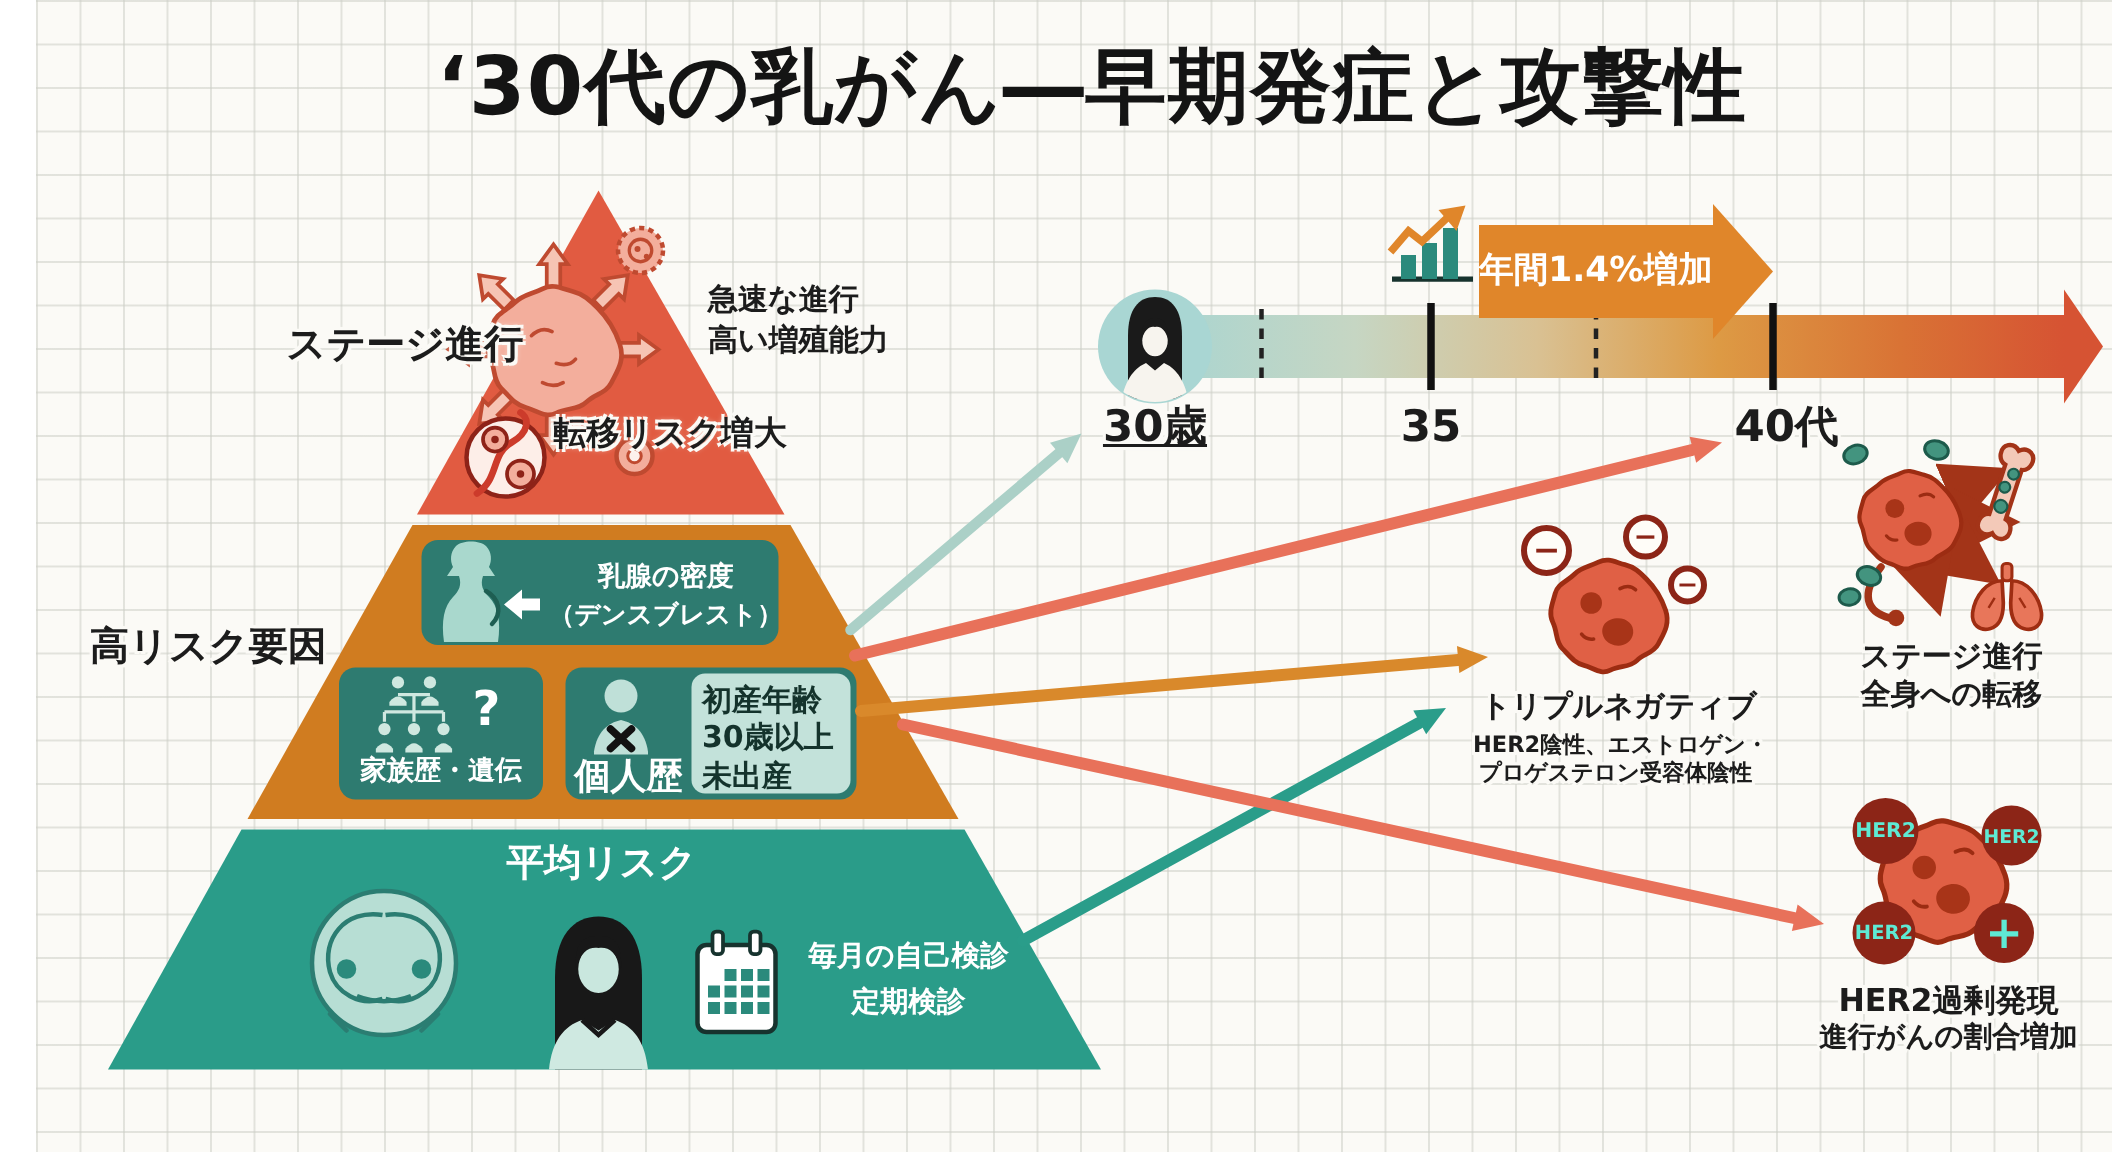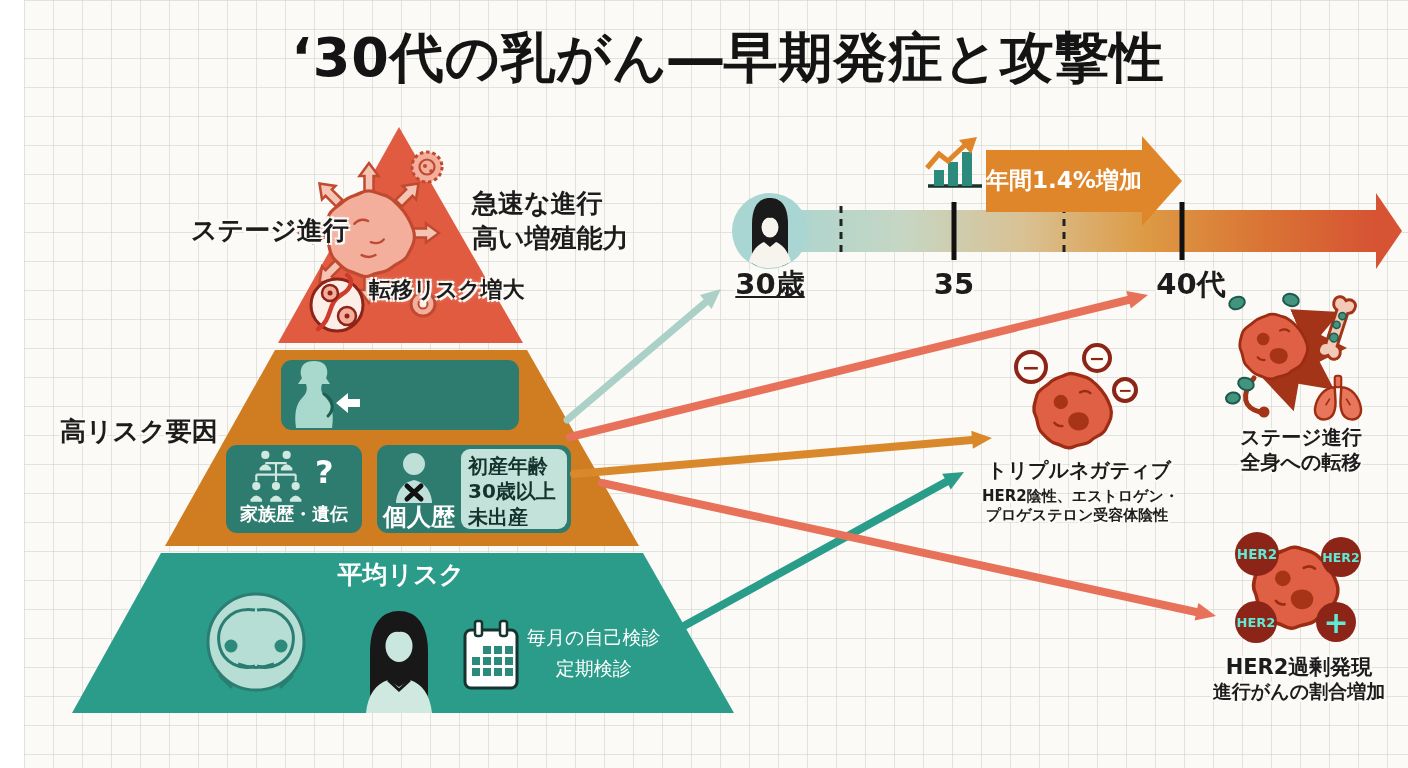--- a/index.html
+++ b/index.html
@@ -247,38 +247,42 @@
         <path d="M-10,2 L-15,10 M10,2 L15,10" stroke="#9e2d12" stroke-width="2" fill="none"></path>
       </g>
     </g>
 
     <use href="#rcell" transform="translate(1271,587) scale(0.87)"></use>
   </svg>
 
   <div class="t title">‘30代の乳がん―早期発症と攻撃性</div>
 
   <div class="t lab halo" style="left:167px;top:215px;">ステージ進行</div>
-  <div class="t" style="left:448px;top:186px;font-size:26px;font-weight:900;line-height:1.35;">
+  <div class="t" style="left:448px;top:186px;font-size:20px;font-weight:900;line-height:1.35;">
     <div>急速な進行</div>
     <div>高い増殖能力</div>
   </div>
   <div class="t halo" style="left:345px;top:277px;font-size:22px;font-weight:900;">転移リスク増大</div>
 
   <div class="t lab halo" style="left:36px;top:416px;">高リスク要因</div>
+  <div class="t w" style="left:342px;top:371px;font-size:18px;line-height:1.5;">
+    <div>乳腺の密度</div>
+    <div style="font-size:17px;">（デンスブレスト）</div>
+  </div>
   <div class="t w" style="left:291px;top:453px;font-size:32px;font-weight:900;">?</div>
   <div class="t w c" style="left:204px;top:503px;width:132px;font-size:18px;">家族歴・遺伝</div>
   <div class="t w c" style="left:353px;top:503px;width:84px;font-size:24px;">個人歴</div>
   <div class="t" style="left:444px;top:454px;font-size:20px;color:#14332c;line-height:1.27;">
     <div>初産年齢</div>
     <div>30歳以上</div>
     <div>未出産</div>
   </div>
 
   <div class="t w c" style="left:277px;top:560px;width:200px;font-size:25px;">平均リスク</div>
-  <div class="t w" style="left:503px;top:622px;font-size:19px;font-weight:400;line-height:1.65;">
+  <div class="t w" style="left:515px;top:622px;font-size:19px;font-weight:700;line-height:1.65;">
     <div>毎月の自己検診</div>
     <div>定期検診</div>
   </div>
 
   <div class="t c halo" style="left:703px;top:267px;width:86px;font-size:29px;font-weight:900;text-decoration:underline;">30歳</div>
   <div class="t c halo" style="left:900px;top:267px;width:60px;font-size:29px;font-weight:900;">35</div>
   <div class="t c halo" style="left:1120px;top:267px;width:94px;font-size:29px;font-weight:900;">40代</div>
   <div class="t w" style="left:962px;top:150px;width:156px;height:62px;display:flex;align-items:center;justify-content:center;font-size:23px;">年間1.4%増加</div>
 
   <div class="t c halo" style="left:963px;top:458px;width:180px;font-size:20px;font-weight:900;">トリプルネガティブ</div>

